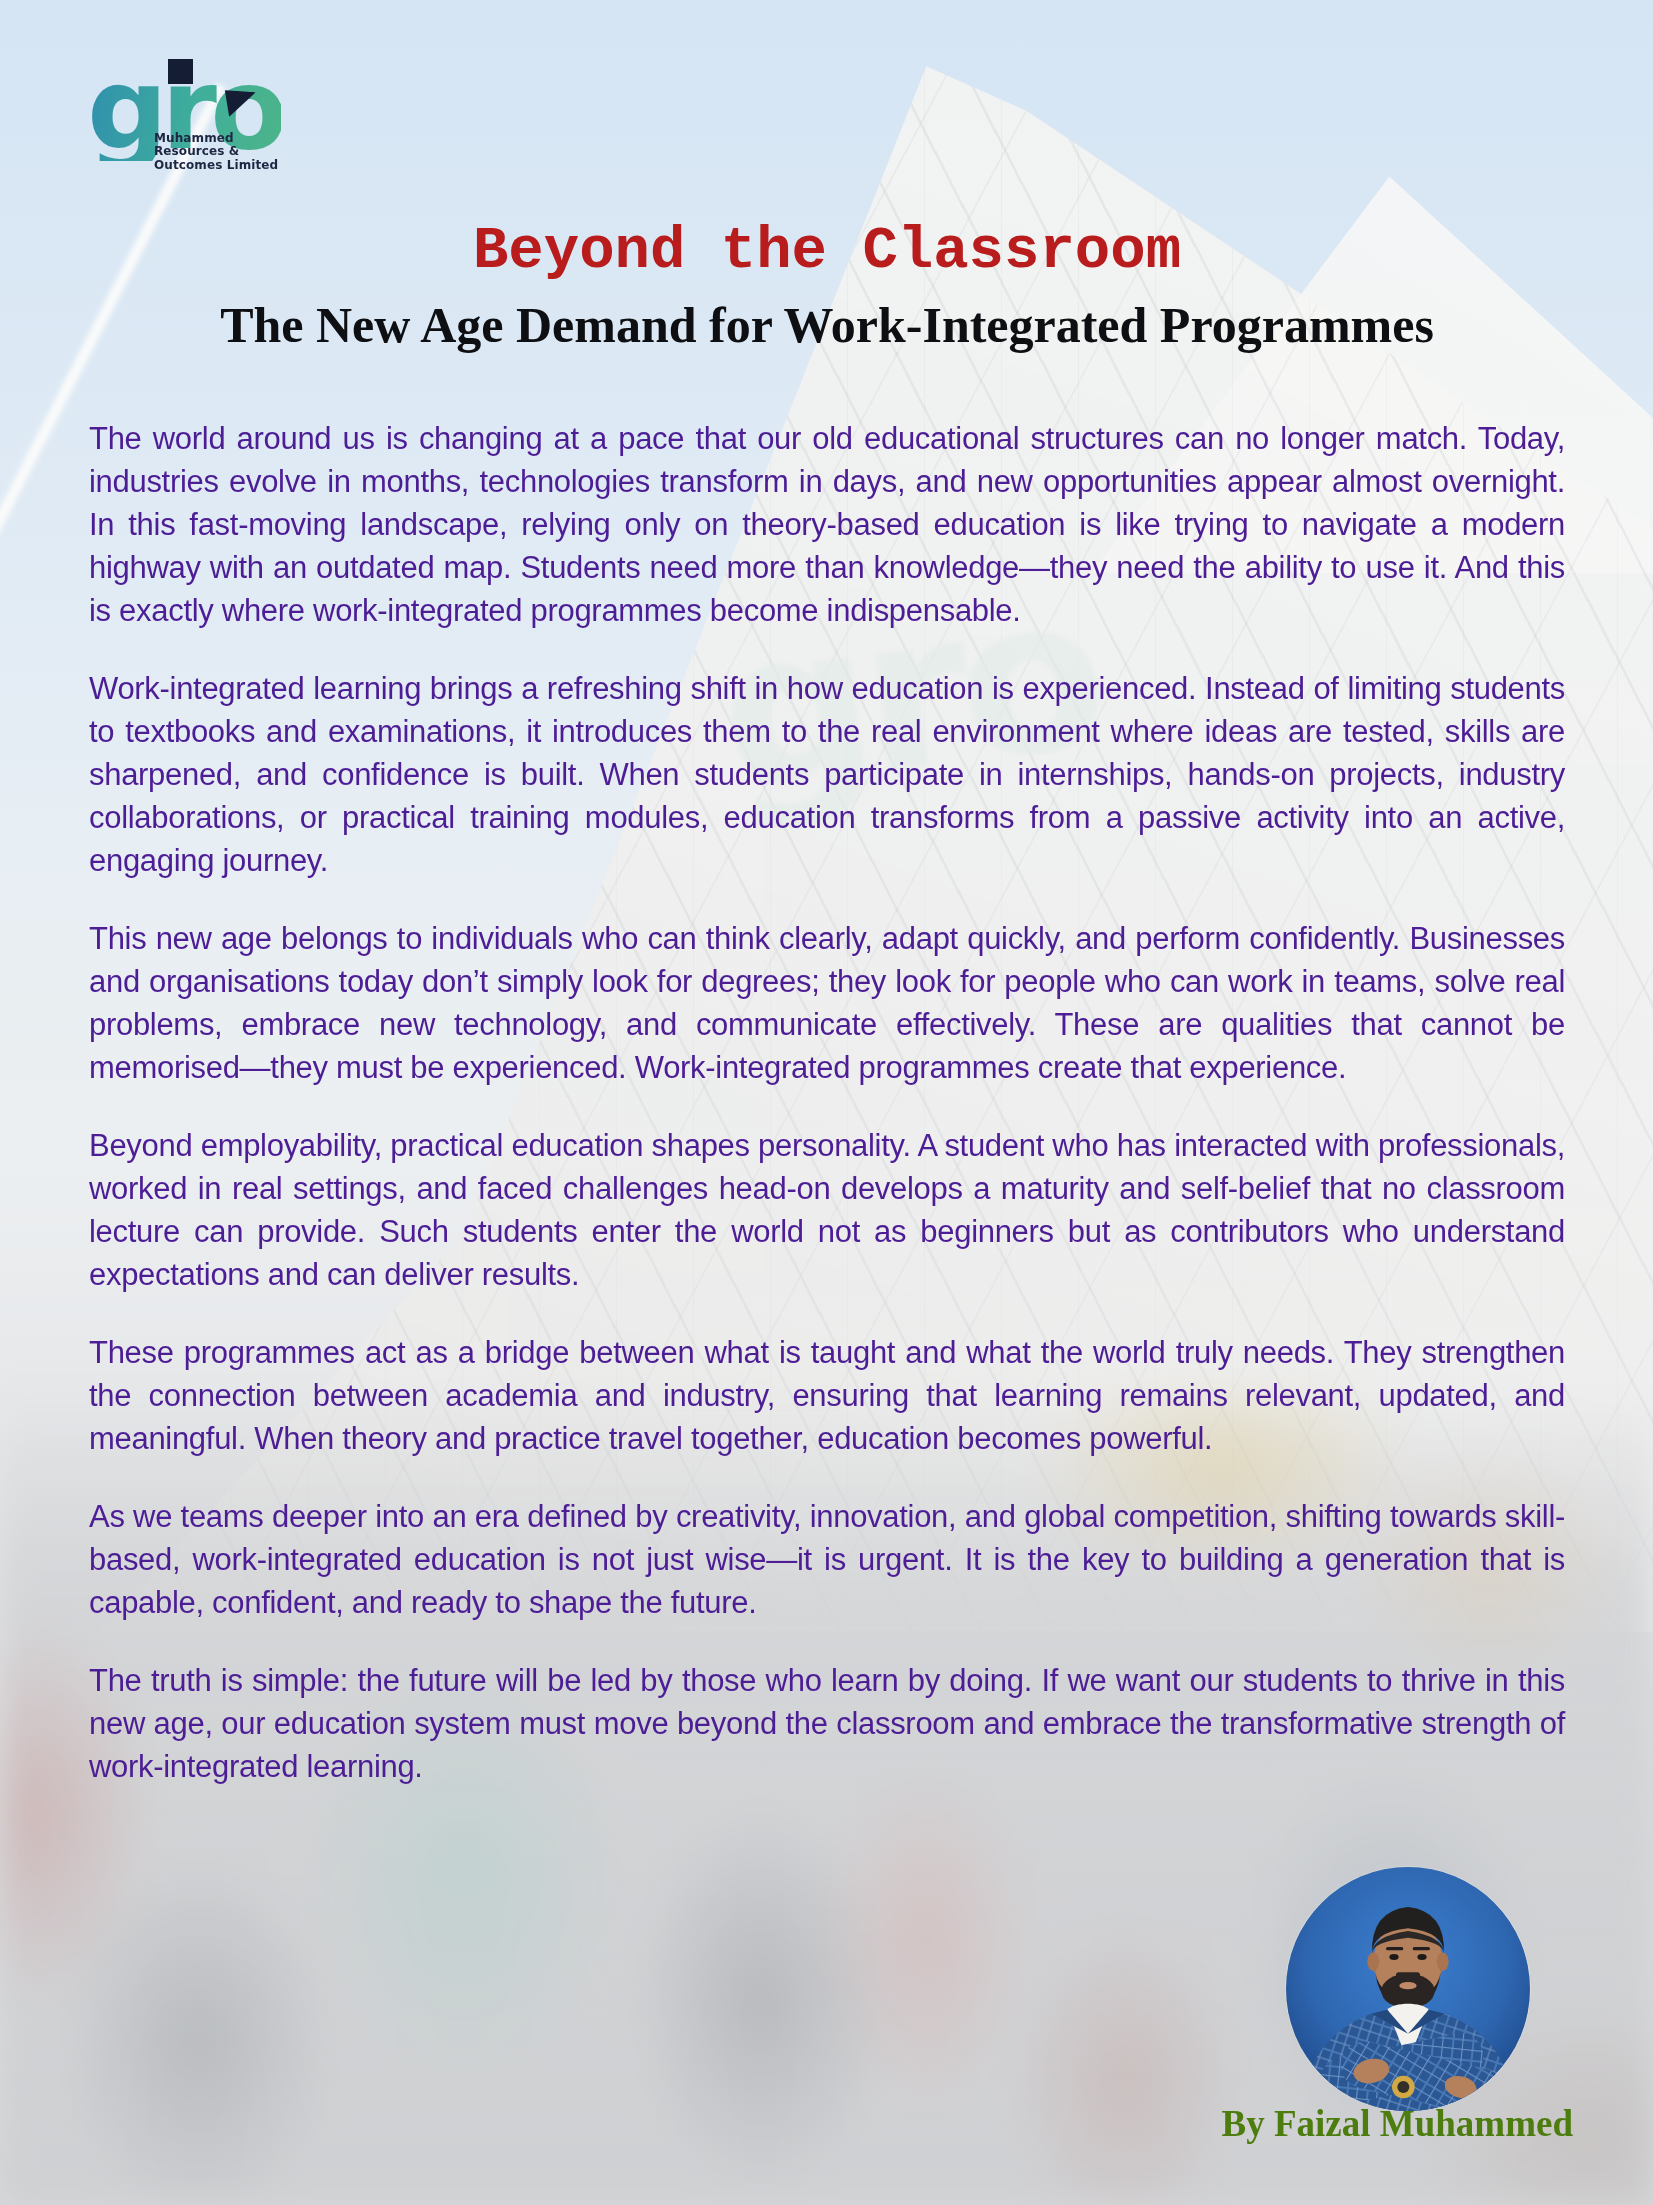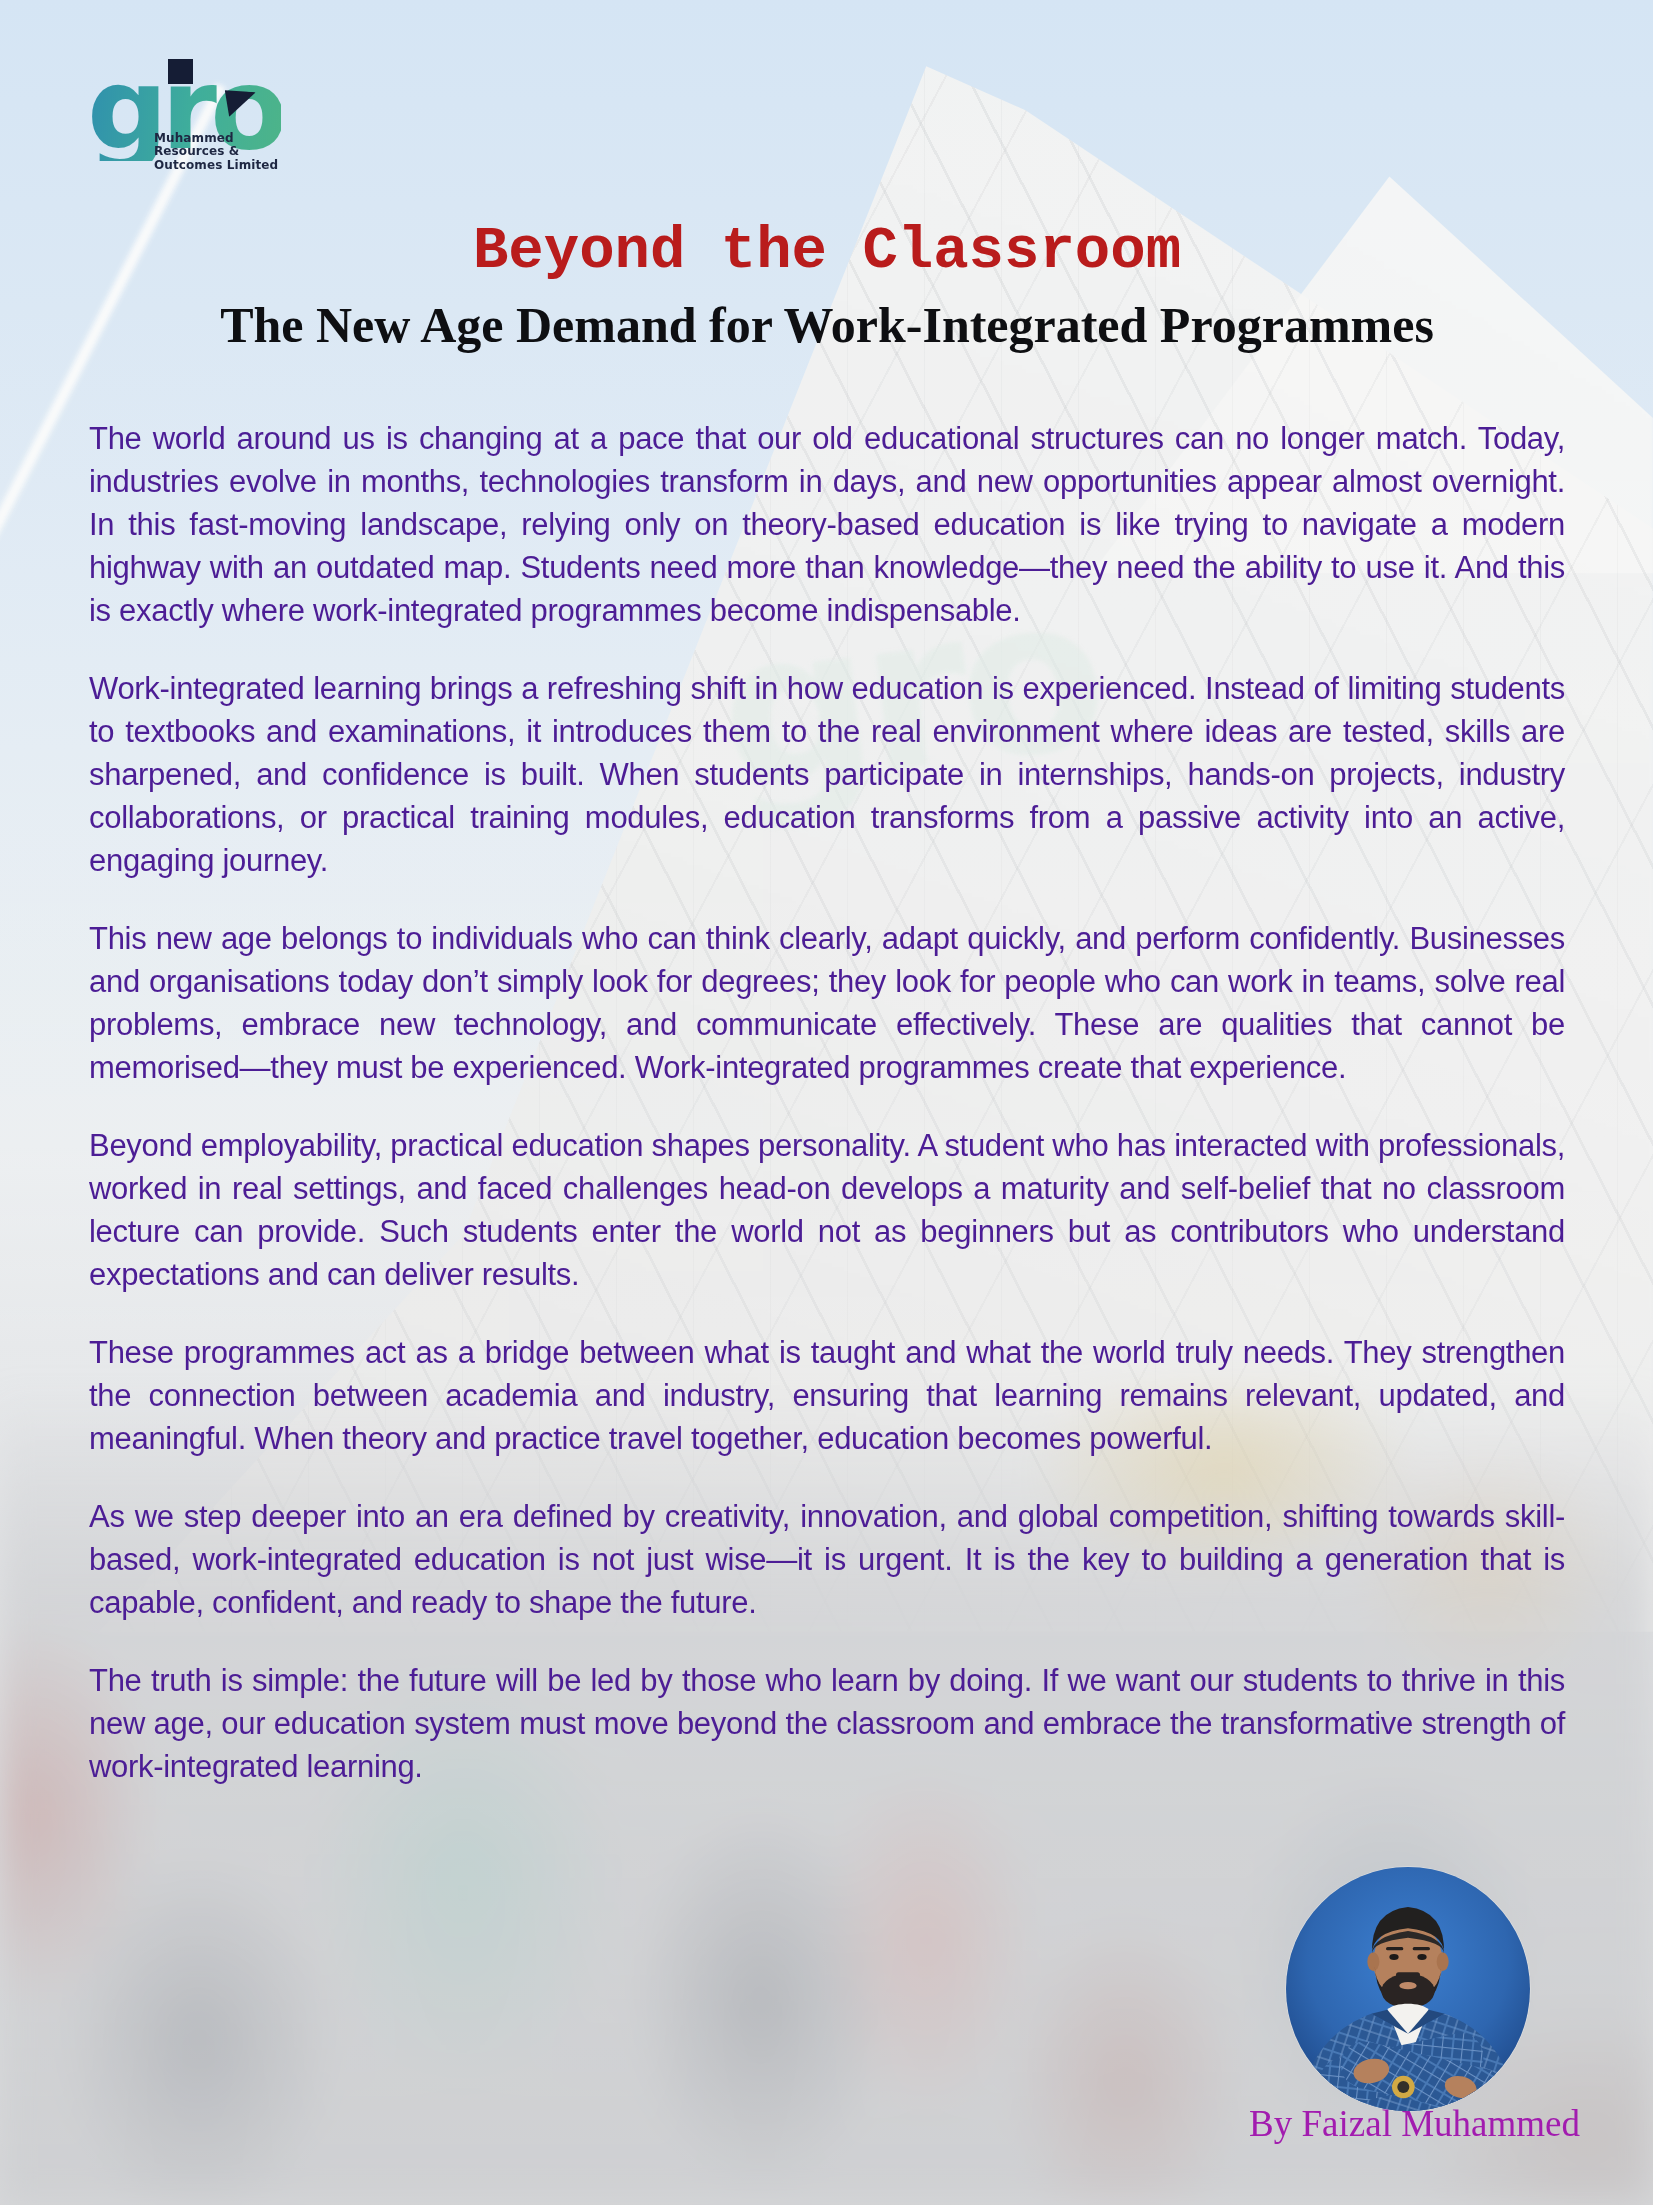--- a/index.html
+++ b/index.html
@@ -124,24 +124,24 @@
   }
   .article p:last-child{margin-bottom:0;}
 
   
   .portrait{
     position:absolute;left:1286px;top:1867px;width:244px;height:244px;
     border-radius:50%;overflow:hidden;
     box-shadow:0 0 0 0.7px rgba(255,255,255,.35);
   }
   .byline{
-    position:absolute;right:74px;top:2102px;width:533px;
+    position:absolute;right:81px;top:2102px;width:533px;
     text-align:right;
-    font-family:"Liberation Serif",serif;font-weight:400;
-    font-size:37px;color:#a21caf;
+    font-family:"Liberation Serif",serif;font-weight:700;
+    font-size:37px;color:#4d7c0f;
   }
 </style>
 </head>
 <body>
 
 <div class="bg">
   <div class="bg-sky"></div>
   <div class="bg-building-main"></div>
   <div class="bg-building-peak2"></div>
   <div class="bg-building-edge"></div>
@@ -166,21 +166,21 @@
 
   <h1 class="page-title">Beyond the Classroom</h1>
   <h2 class="page-subtitle">The New Age Demand for Work-Integrated Programmes</h2>
 
   <div class="article">
     <p>The world around us is changing at a pace that our old educational structures can no longer match. Today, industries evolve in months, technologies transform in days, and new opportunities appear almost overnight. In this fast-moving landscape, relying only on theory-based education is like trying to navigate a modern highway with an outdated map. Students need more than knowledge—they need the ability to use it. And this is exactly where work-integrated programmes become indispensable.</p>
     <p>Work-integrated learning brings a refreshing shift in how education is experienced. Instead of limiting students to textbooks and examinations, it introduces them to the real environment where ideas are tested, skills are sharpened, and confidence is built. When students participate in internships, hands-on projects, industry collaborations, or practical training modules, education transforms from a passive activity into an active, engaging journey.</p>
     <p>This new age belongs to individuals who can think clearly, adapt quickly, and perform confidently. Businesses and organisations today don’t simply look for degrees; they look for people who can work in teams, solve real problems, embrace new technology, and communicate effectively. These are qualities that cannot be memorised—they must be experienced. Work-integrated programmes create that experience.</p>
     <p>Beyond employability, practical education shapes personality. A student who has interacted with professionals, worked in real settings, and faced challenges head-on develops a maturity and self-belief that no classroom lecture can provide. Such students enter the world not as beginners but as contributors who understand expectations and can deliver results.</p>
     <p>These programmes act as a bridge between what is taught and what the world truly needs. They strengthen the connection between academia and industry, ensuring that learning remains relevant, updated, and meaningful. When theory and practice travel together, education becomes powerful.</p>
-    <p>As we step deeper into an era defined by creativity, innovation, and global competition, shifting towards skill-based, work-integrated education is not just wise—it is urgent. It is the key to building a generation that is capable, confident, and ready to shape the future.</p>
+    <p>As we teams deeper into an era defined by creativity, innovation, and global competition, shifting towards skill-based, work-integrated education is not just wise—it is urgent. It is the key to building a generation that is capable, confident, and ready to shape the future.</p>
     <p>The truth is simple: the future will be led by those who learn by doing. If we want our students to thrive in this new age, our education system must move beyond the classroom and embrace the transformative strength of work-integrated learning.</p>
   </div>
 
   <div class="portrait">
     <svg width="244" height="244" viewBox="0 0 366 366" xmlns="http://www.w3.org/2000/svg">
       <defs>
         <radialGradient id="pbg" cx="50%" cy="38%" r="75%">
           <stop offset="0%" stop-color="#3c7fd0"></stop>
           <stop offset="55%" stop-color="#2e66b0"></stop>
           <stop offset="100%" stop-color="#173c78"></stop>

